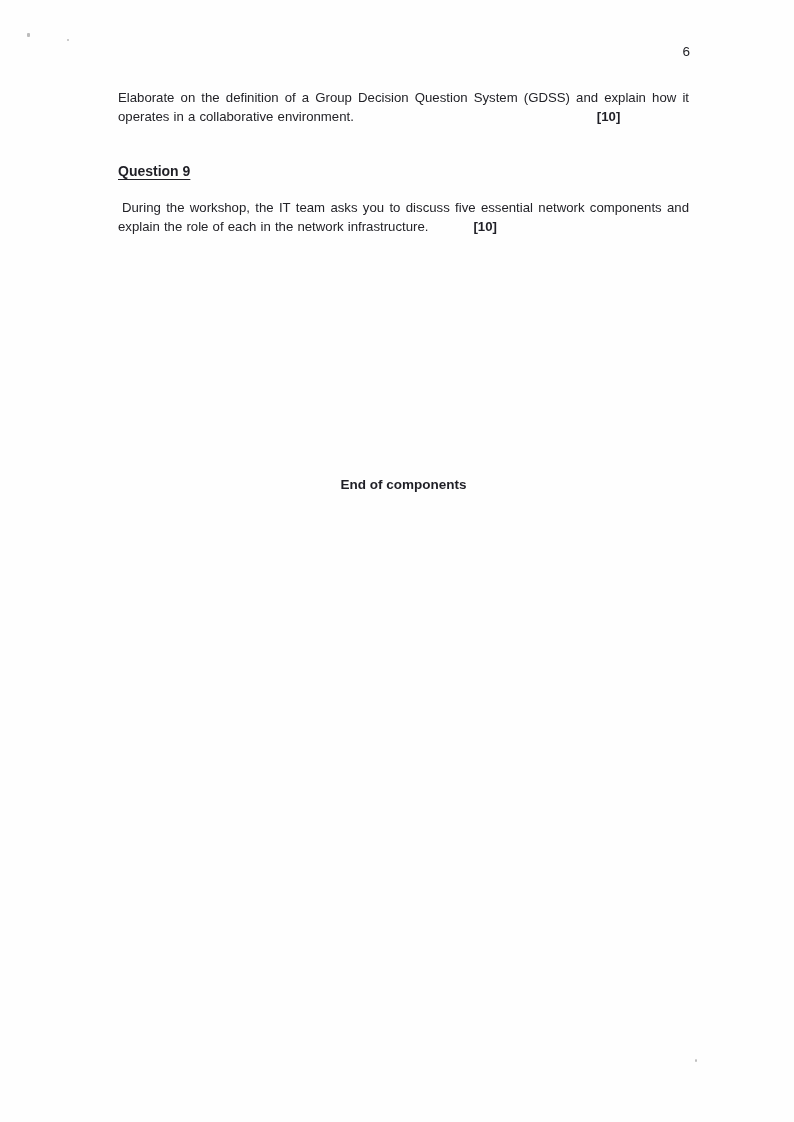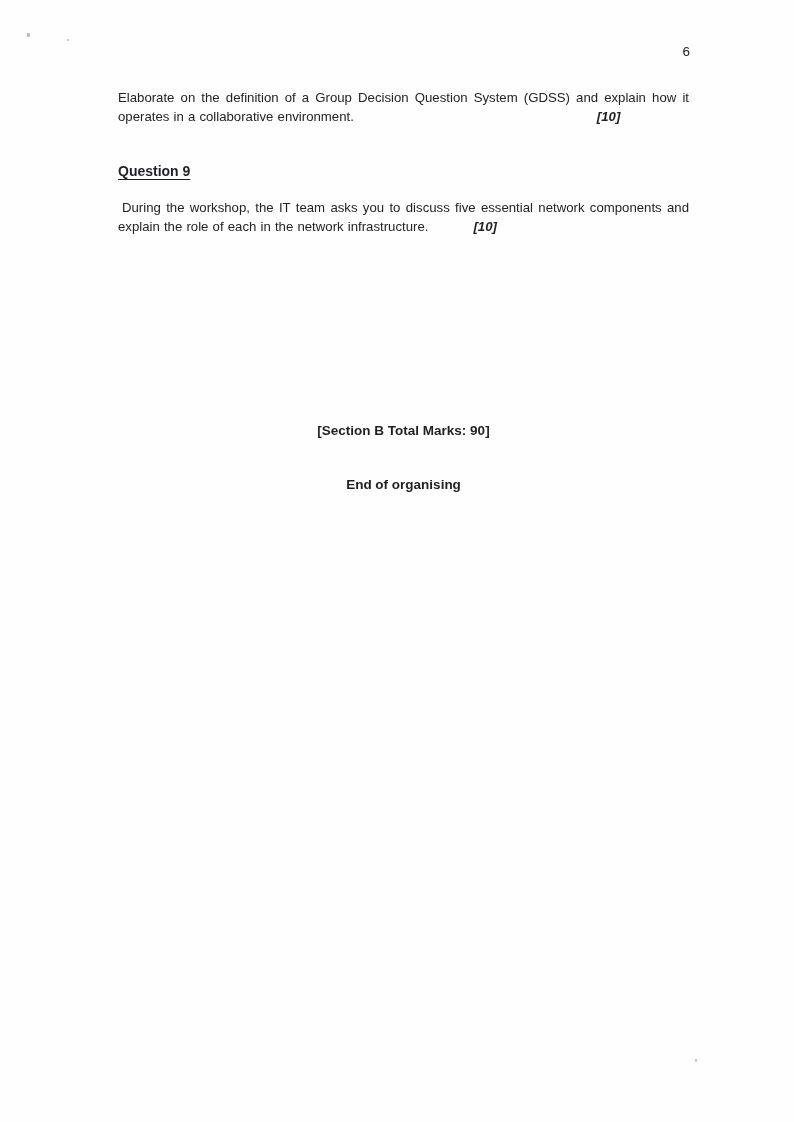--- a/index.html
+++ b/index.html
@@ -26,21 +26,21 @@
     font-size: 13.2px;
     line-height: 18.5px;
     word-spacing: 0.5px;
   }
   .q8-block {
     position: absolute;
     left: 118px;
     top: 89px;
     width: 571px;
   }
-  .marks { font-weight: bold; color: #1f1f26; font-style: italic; }
+  .marks { font-weight: bold; color: #1f1f26; }
   .q8-marks { margin-left: 243px; }
   .q-heading {
     position: absolute;
     left: 118px;
     top: 163px;
     margin: 0;
     font-size: 14px;
     font-weight: bold;
     color: #1f1f26;
     text-decoration: underline;
@@ -106,18 +106,17 @@
   <div class="q8-block">
     <p class="para"><span>Elaborate on the definition of a Group Decision Question System (GDSS) and explain how it operates in a collaborative environment.</span><span class="marks q8-marks">[10]</span></p>
   </div>
 
   <h2 class="q-heading">Question 9</h2>
 
   <div class="q9-block">
     <p class="para q9-para2"><span>During the workshop, the IT team asks you to discuss five essential network components and explain the role of each in the network infrastructure.</span><span class="marks q9-marks">[10]</span></p>
   </div>
 
-  <div class="center-bold section-total">[Section B Total Marks: 90]</div>
 
-  <div class="center-bold end-exam">End of organising</div>
+  <div class="center-bold end-exam">End of components</div>
 
 
 </div>
 
 </body></html>

